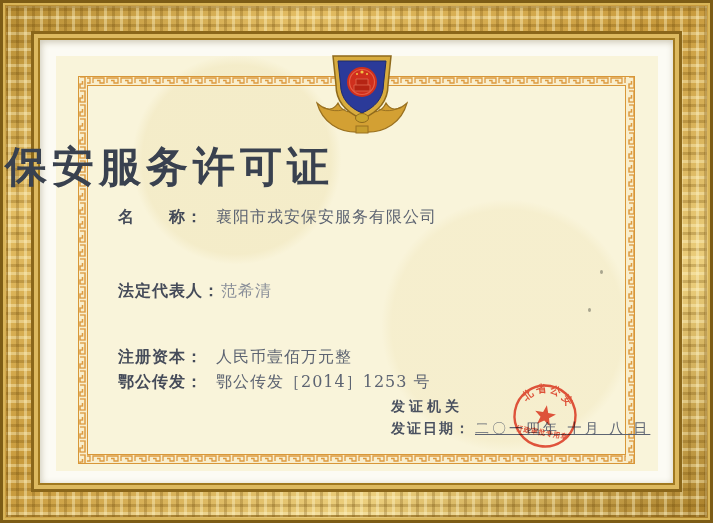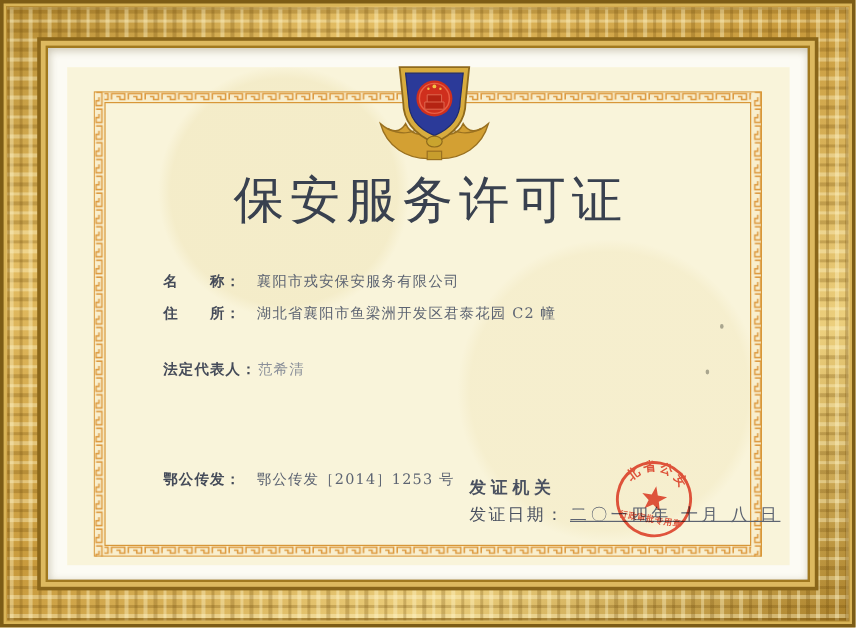--- a/index.html
+++ b/index.html
@@ -24,39 +24,39 @@
   .paper{
     position:absolute;left:56px;top:56px;width:602px;height:415px;
     background:
       radial-gradient(circle at 30% 25%, rgba(235,222,170,.35) 0 18%, rgba(0,0,0,0) 20%),
       radial-gradient(circle at 75% 65%, rgba(238,226,178,.30) 0 22%, rgba(0,0,0,0) 24%),
       #f9f4da;
   }
   .meander{position:absolute;left:78px;top:76px;}
   .badge{position:absolute;left:314px;top:51px;}
   .cert-title{
-    position:absolute;top:139px;left:0;width:713px;text-align:center;
-    font-size:42px;font-weight:normal;color:#39414f;letter-spacing:5px;text-indent:5px;
+    position:absolute;top:139px;left:0;width:713px;
+    font-size:42px;font-weight:bold;color:#39414f;letter-spacing:5px;text-indent:5px;
   }
   .docnum{
     position:absolute;top:191px;left:458px;font-size:13px;color:#5b5f68;
     letter-spacing:2px;font-weight:bold;
   }
   .docnum .num{margin-left:12px;font-weight:normal;color:#756f63;letter-spacing:1px;}
   .docnum .suffix{margin-left:4px;}
-  .row{position:absolute;left:136px;font-size:12px;white-space:nowrap;margin-top:19px;}
+  .row{position:absolute;left:118px;font-size:16px;white-space:nowrap;}
   .flabel{font-weight:bold;color:#454b59;letter-spacing:1px;}
   .fvalue{color:#5d6472;letter-spacing:1px;margin-left:13px;}
   .r0{top:207px;} .r1{top:234px;} .r2{top:281px;} .r3{top:306px;} .r4{top:347px;} .r5{top:372px;}
   .r2 .fvalue{margin-left:1px;color:#8a8f99;font-family:Liberation Mono, monospace;}
   .r3 .fvalue{margin-left:16px;}
   .issuer{position:absolute;left:391px;top:398px;font-size:14px;font-weight:bold;
     color:#4a5160;letter-spacing:4px;text-align:center;}
   .daterow{position:absolute;left:391px;top:420px;font-size:14px;white-space:nowrap;}
-  .daterow .dlabel{font-weight:normal;color:#4a5160;letter-spacing:2px;text-align:right;}
+  .daterow .dlabel{font-weight:bold;color:#4a5160;letter-spacing:2px;text-align:right;}
   .daterow .dvalue{color:#5d6472;letter-spacing:3px;margin-left:4px;text-decoration:underline;}
   .seal{position:absolute;left:511px;top:382px;width:68px;height:68px;
     transform:rotate(10deg);opacity:.85;mix-blend-mode:multiply;}
   .speck{position:absolute;width:3px;height:4px;border-radius:50%;
     background:#6a6a5a;opacity:.55;}
   .sp1{left:600px;top:270px;} .sp2{left:588px;top:308px;}
 </style>
 </head>
 <body>
 
@@ -100,25 +100,25 @@
     <ellipse cx="48" cy="67" rx="6.5" ry="4.5" fill="#caa42e" stroke="#8f6a1c" stroke-width="1"></ellipse>
     <rect x="42" y="75" width="12" height="7" fill="#c79d2d" stroke="#9a7120" stroke-width="1"></rect>
   </svg>
 
   <div class="cert-title">保安服务许可证</div>
 
 
   <div class="row r0">
     <span class="flabel">名　　称：</span><span class="fvalue">襄阳市戎安保安服务有限公司</span>
   </div>
-  <div class="row r1">
-    <span class="flabel">住　　所：</span><span class="fvalue">湖北省襄阳市鱼梁洲开发区君泰花园 C2 幢</span>
-  </div>
   <div class="row r2">
     <span class="flabel">法定代表人：</span><span class="fvalue">范希清</span>
+  </div>
+  <div class="row r4">
+    <span class="flabel">注册资本：</span><span class="fvalue">人民币壹佰万元整</span>
   </div>
   <div class="row r5">
     <span class="flabel">鄂公传发：</span><span class="fvalue">鄂公传发［2014］1253 号</span>
   </div>
 
   <div class="issuer">发证机关</div>
 
   <div class="daterow">
     <span class="dlabel">发证日期：</span><span class="dvalue">二〇一四年 十月 八 日</span>
   </div>

